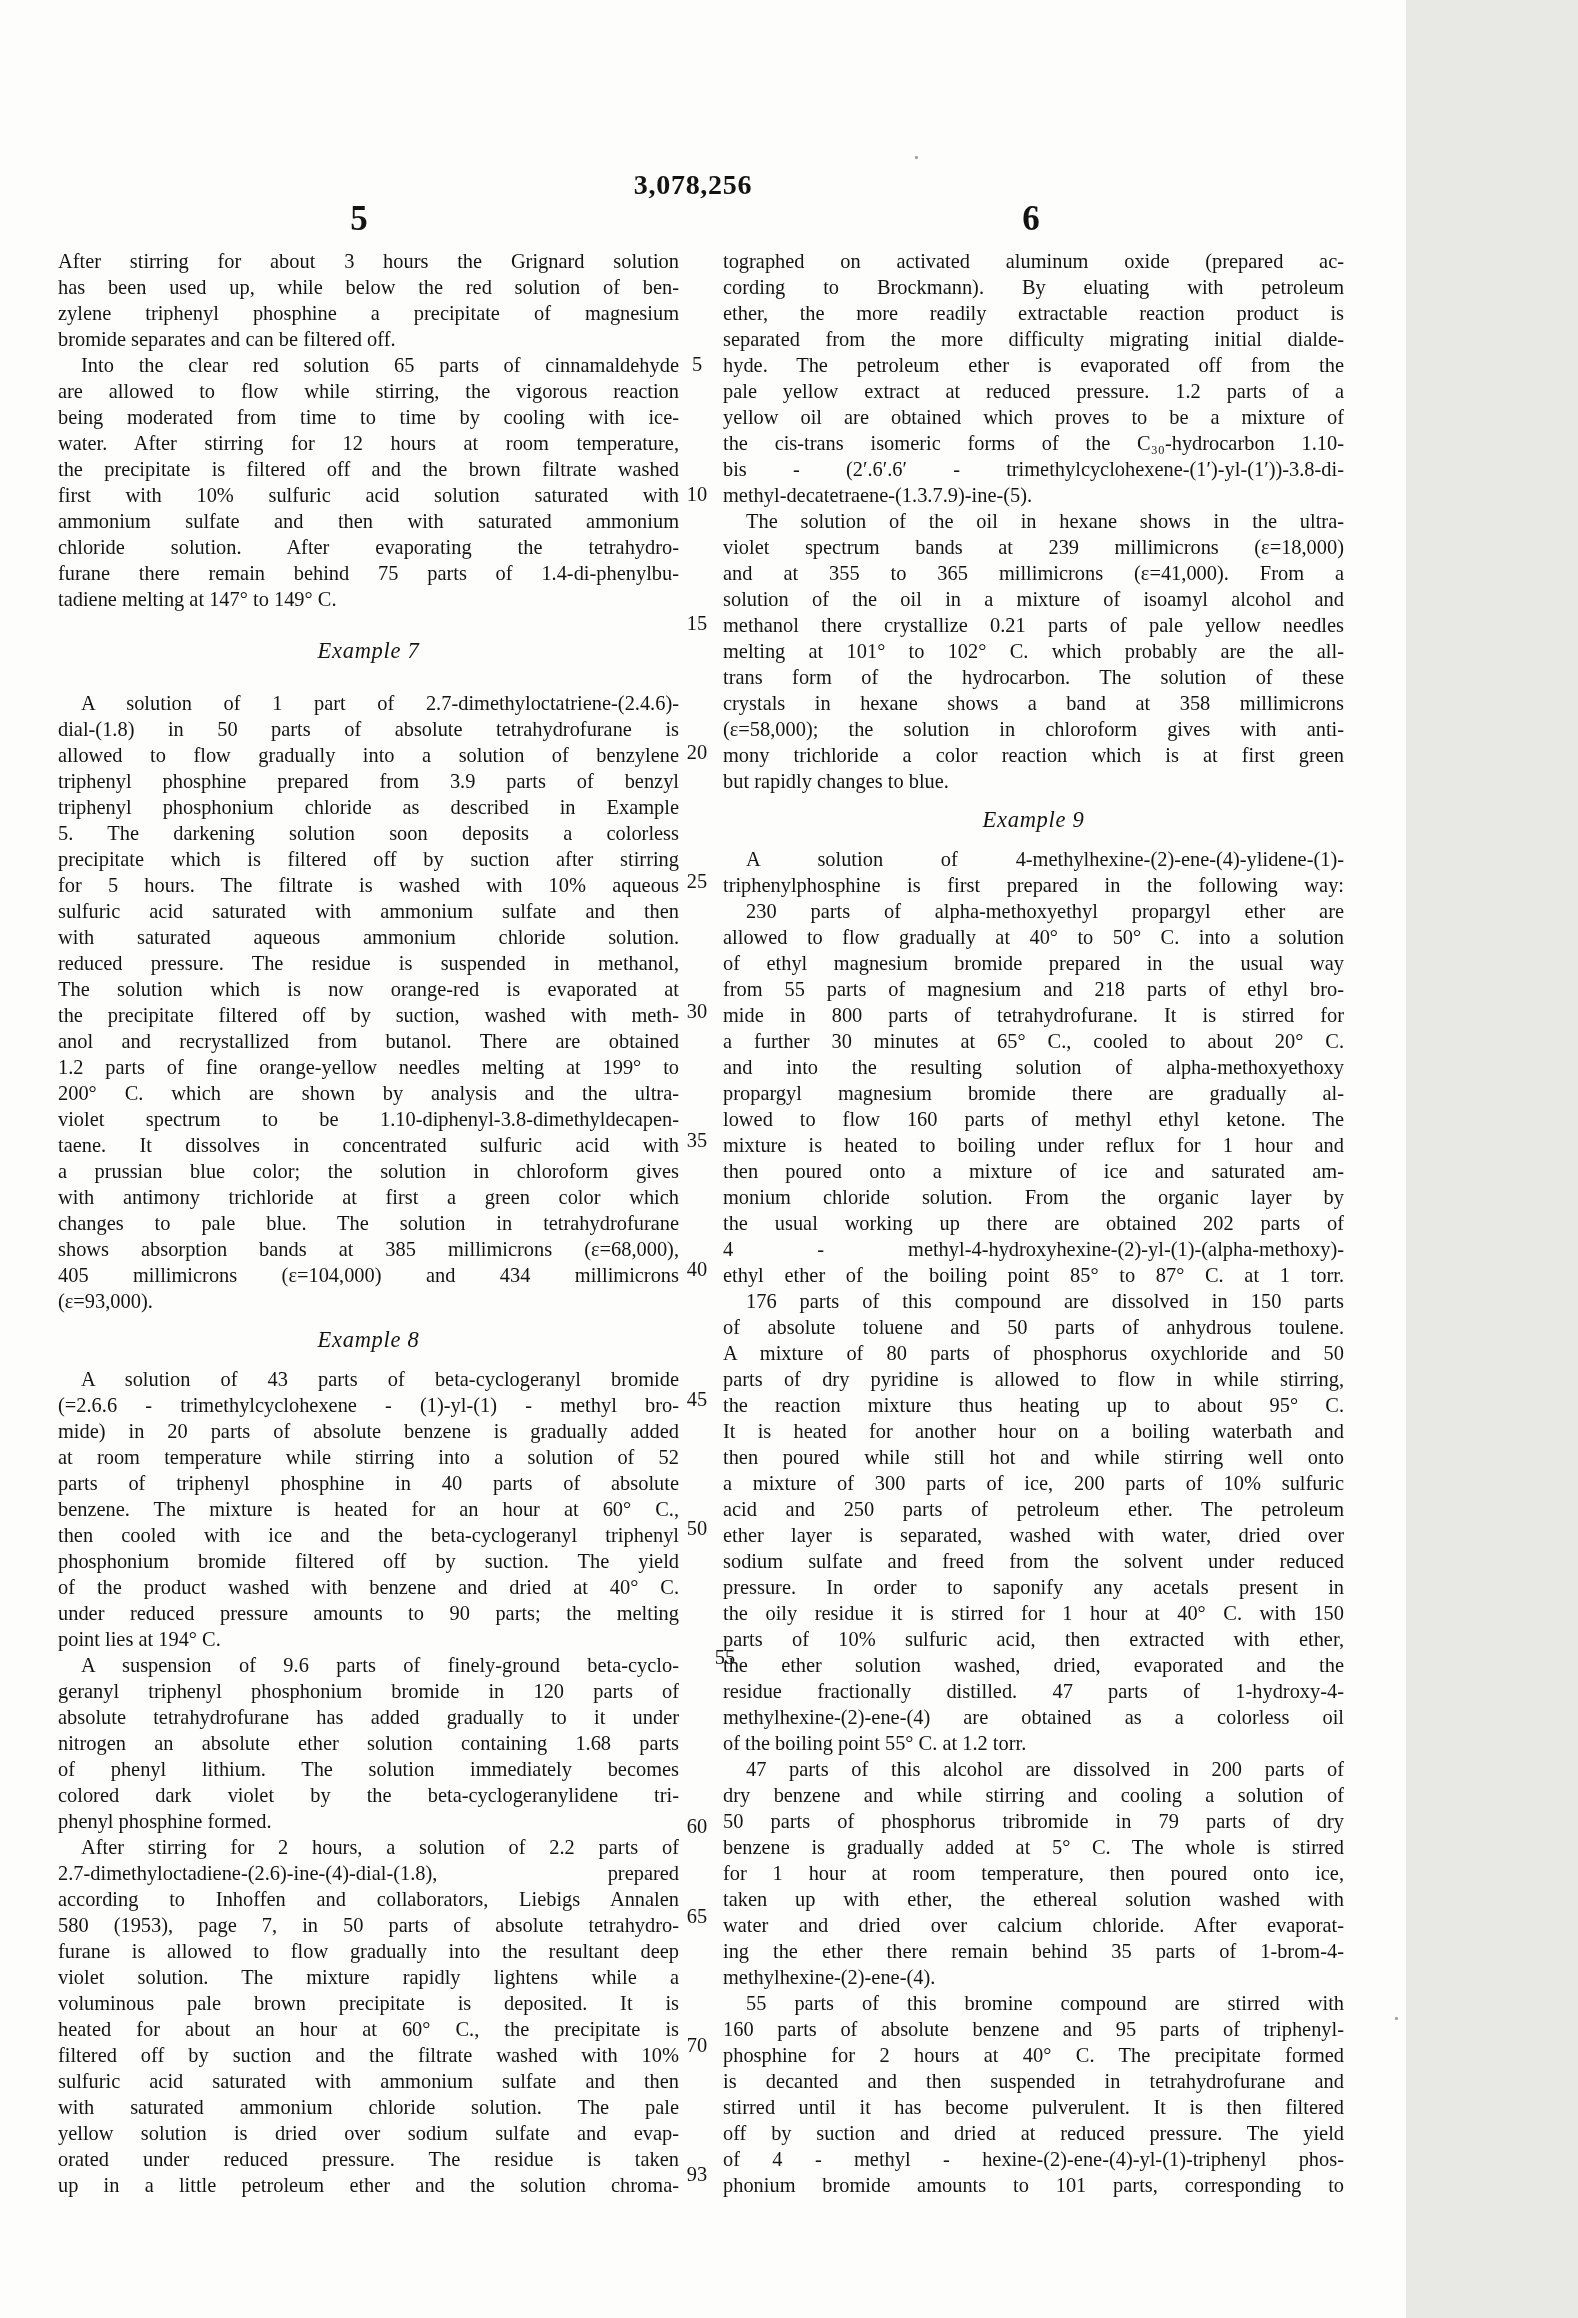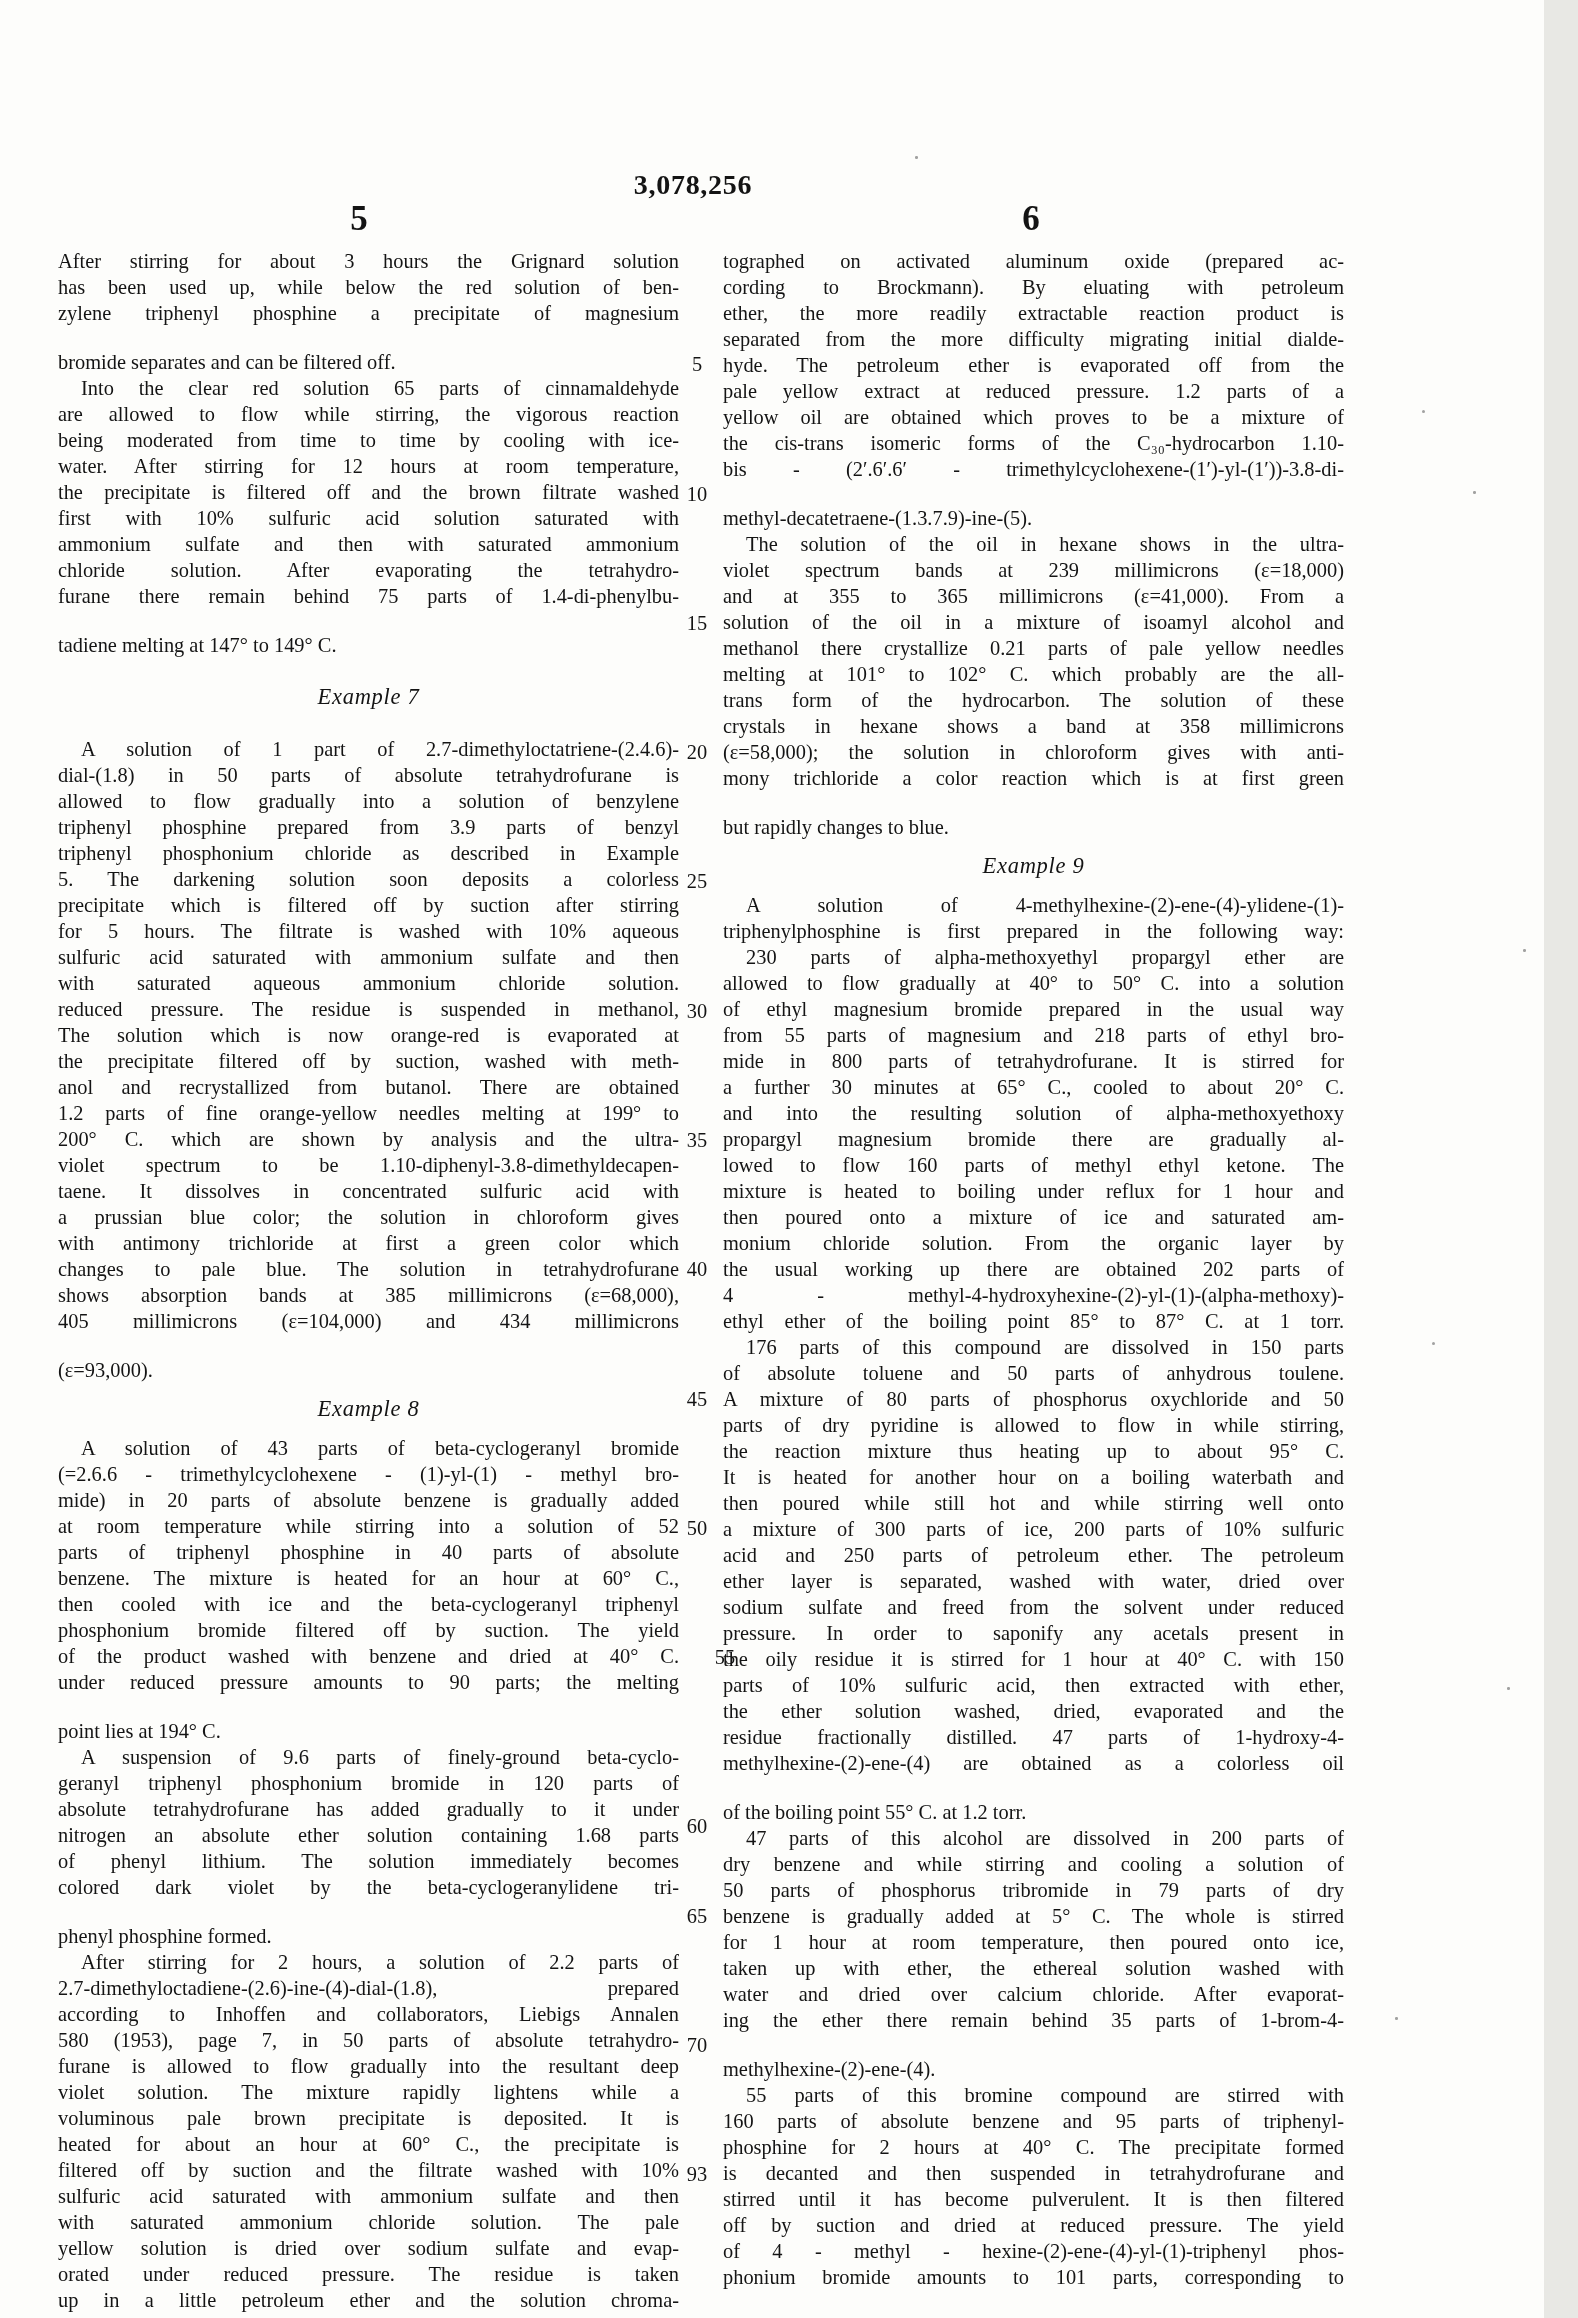--- a/index.html
+++ b/index.html
@@ -1,18 +1,18 @@
 <!DOCTYPE html>
 <html style="font-size:11px"><head>
 <meta charset="utf-8">
 <style>
   html, body { margin: 0; padding: 0; background: #e8e8e4; }
   .page {
     position: relative;
-    width: 1544px;
+    width: 1406px;
     height: 2319px;
     background: #fdfdfb;
     font-family: "Liberation Serif", "DejaVu Serif", serif;
     color: #141414;
     overflow: hidden;
   }
   .patent-number {
     position: absolute;
     left: 591px; top: 169px; width: 204px;
     text-align: center;
@@ -36,21 +36,21 @@
   }
   .text-column.left  { left: 58px; }
   .text-column.right { left: 723px; }
   .text-line {
     height: 26px;
     line-height: 26px;
     text-align: justify;
     text-align-last: justify;
     overflow: hidden;
   }
-  .text-line.short { text-align-last: left; margin-top: 23px; }
+  .text-line.short { text-align-last: left; }
   .example-heading {
     text-align: center;
     font-style: italic;
     font-size: 22.5px;
     letter-spacing: 0.7px;
   }
   .gutter {
     position: absolute;
     left: 680px; top: 248px;
     width: 34px; height: 1973px;

